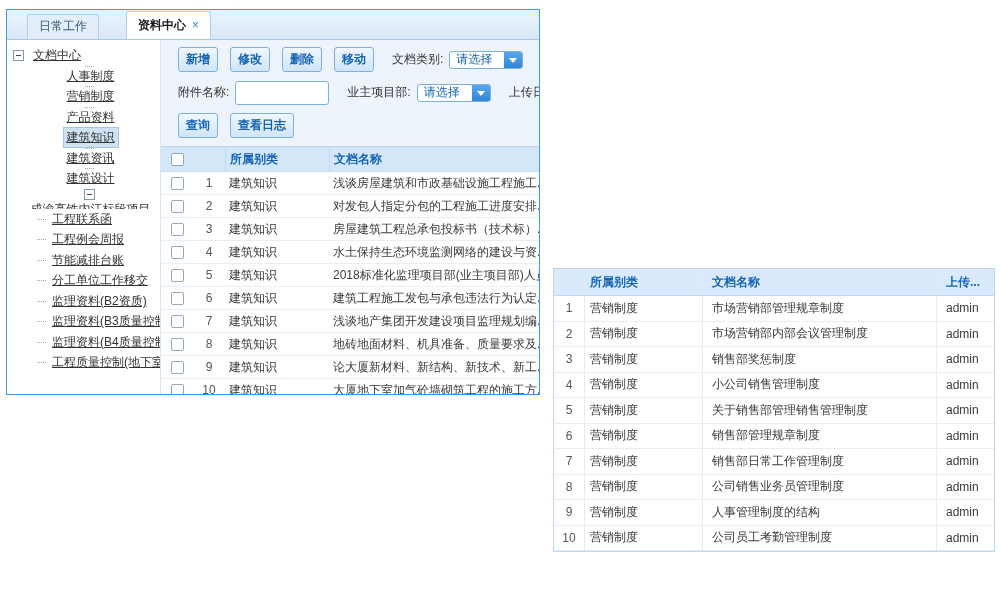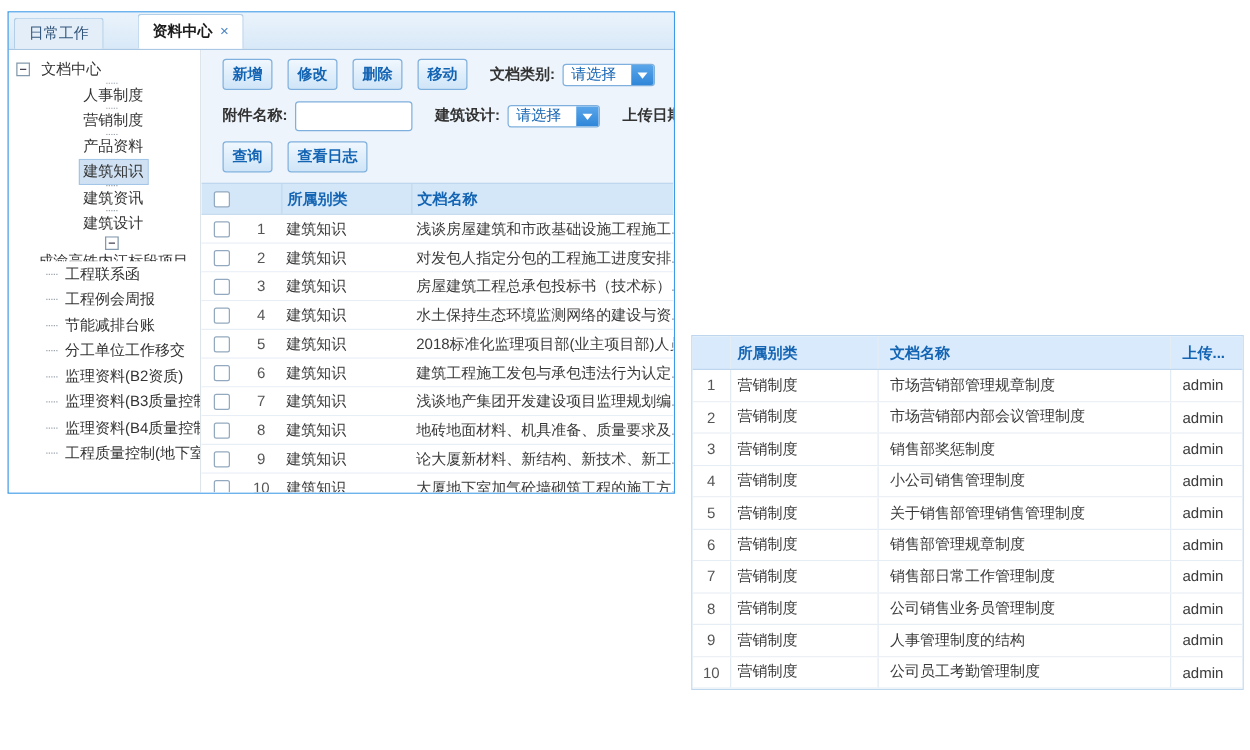--- a/index.html
+++ b/index.html
@@ -4,21 +4,21 @@
 <style>
   * { margin:0; padding:0; box-sizing:border-box; }
   html,body { width:1000px; height:600px; background:#fff;
     font-family:"Liberation Sans", sans-serif; }
   .stage { position:relative; width:1000px; height:600px; overflow:hidden; background:#fff; }
 
   
   .window { position:absolute; left:6px; top:9px; width:534px; height:386px;
     border:1px solid #3e9ae8; background:#fff; overflow:hidden; }
   .tabbar { height:30px; background:linear-gradient(#eaf3fb,#d9e9f8);
-    border-bottom:1px solid #aac8e4; display:flex; align-items:flex-end; padding-left:4px; gap:3px; }
+    border-bottom:1px solid #aac8e4; display:flex; align-items:flex-end; padding-left:20px; gap:3px; }
   .tab { height:25px; line-height:23px; padding:0 11px; font-size:12px; color:#33577c;
     background:#e4eef8; border:1px solid #b3cfe8; border-bottom:none;
     border-radius:3px 3px 0 0; cursor:pointer; white-space:nowrap; }
   .tab.active { background:#fff; font-weight:bold; color:#1c1c1c; height:28px;
     display:inline-flex; align-items:center; gap:6px;margin-left:24px; }
   .tab-close { color:#4a84c4; font-size:12px; font-weight:normal; cursor:pointer; }
 
   .window-body { display:flex; height:354px; }
 
   
@@ -27,33 +27,33 @@
   .tree-root { display:flex; align-items:center; height:20.5px; padding-left:6px; gap:3px; cursor:pointer; }
   .tree-item { display:flex; align-items:center; height:20.5px; cursor:pointer;
     white-space:nowrap; overflow:hidden; }
   .tree-item.lvl1 { padding-left:14px;flex-direction:column; }
   .tree-item.lvl2 { padding-left:30px; }
   .tree-item .dash { width:9px; border-top:1px dotted #9aa5b0; margin-right:3px; flex:none; }
   .minus-box { width:11px; height:11px; border:1px solid #8399ad; background:#fff;
     position:relative; flex:none; margin-right:3px; cursor:pointer; }
   .minus-box::after { content:""; position:absolute; left:2px; right:2px; top:4px;
     border-top:1px solid #445; }
-  .tlabel { padding:1px 3px; }
+  .tlabel { padding:1px 3px;text-decoration:underline; }
   .tree-item.selected .tlabel { background:#cfe1f3; outline:1px solid #a3c6e6; }
 
   
   .content { flex:1; display:flex; flex-direction:column; background:#edf4fb; overflow:hidden; }
   .filters { padding:7px 4px 0 17px; white-space:nowrap; }
   .frow { display:flex; align-items:center; height:25px; margin-bottom:8px; }
   .btn-group { display:inline-flex; gap:12px; }
   .btn { min-width:36px; height:25px; padding:0 7px; background:linear-gradient(#f0f7fe,#cfe5f8);
     border:1px solid #7fb0dd; border-radius:3px; color:#1464b4; font-size:12px; font-weight:bold;
     display:inline-flex; align-items:center; justify-content:center; cursor:pointer; flex:none; }
   .btn.ml { margin-left:12px; }
-  .flabel { margin-left:18px; font-size:12px; color:#333; flex:none;font-weight:bold; }
+  .flabel { margin-left:18px; font-size:12px; color:#333; flex:none; }
   .flabel.first { margin-left:0; }
   .dd { width:74px; height:18px; margin-left:6px; border:1px solid #7fb0dd; background:#fff;
     border-radius:3px; display:inline-flex; align-items:center; overflow:hidden; cursor:pointer; flex:none; }
   .dd .val { flex:1; padding:0 6px; font-size:12px; color:#1464b4; }
   .dd .arrow { width:18px; height:100%; background:linear-gradient(#5aa6ea,#2f86d8);
     display:flex; align-items:center; justify-content:center; cursor:pointer; }
   .dd .arrow::after { content:""; border:4px solid transparent; border-top:5px solid #fff; margin-top:5px; }
   .tin { width:94px; height:24px; margin-left:6px; border:1px solid #7fb0dd; border-radius:3px;
     background:#fff; font-size:12px; padding:0 4px; flex:none; }
 
@@ -194,21 +194,21 @@
             <span class="flabel">文档类别:</span>
             <span class="dd">
               <span class="val">请选择</span>
               <span class="arrow"></span>
             </span>
 
           </div>
           <div class="frow">
             <span class="flabel first">附件名称:</span>
             <input class="tin" type="text" value="" style="">
-            <span class="flabel">建筑设计:</span>
+            <span class="flabel">业主项目部:</span>
             <span class="dd">
               <span class="val">请选择</span>
               <span class="arrow"></span>
             </span>
             <span class="flabel">上传日期</span>
           </div>
           <div class="frow">
             <span class="btn">查询</span>
             <span class="btn ml">查看日志</span>
           </div>

